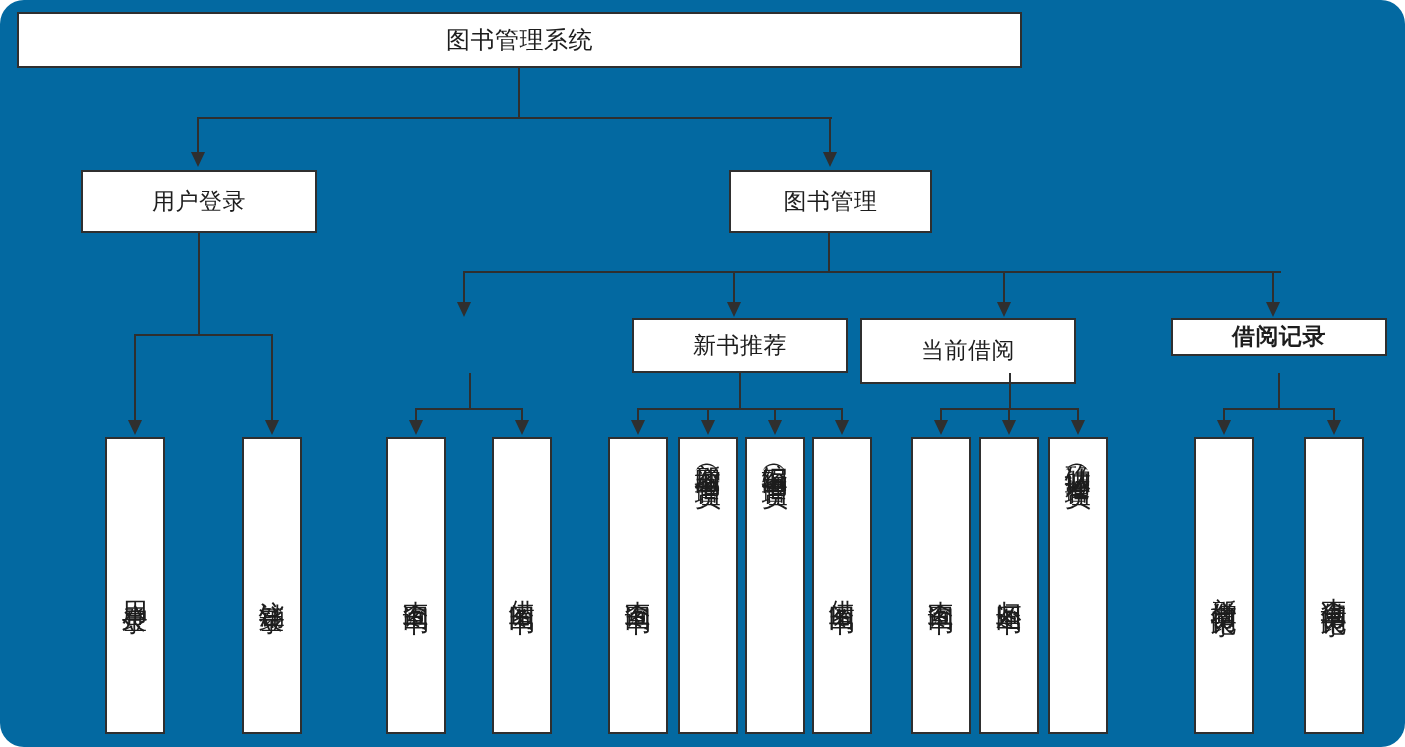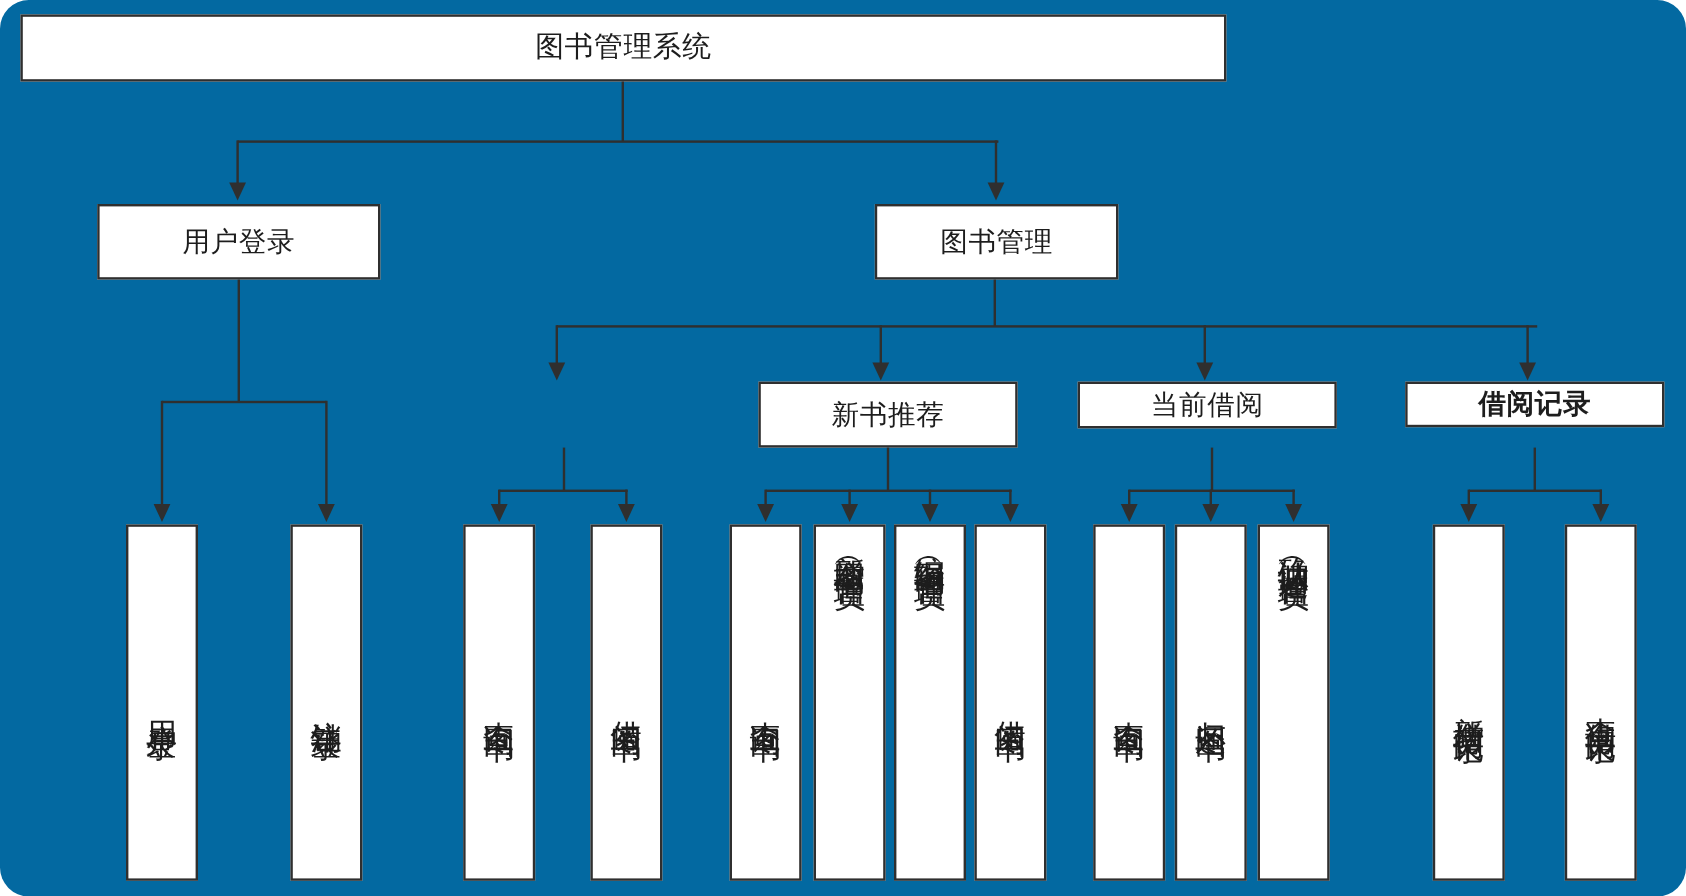--- a/index.html
+++ b/index.html
@@ -110,21 +110,21 @@
   <div class="vline" style="left:1003px;top:271px;height:32px;"></div>
   <div class="vline" style="left:1272px;top:271px;height:32px;"></div>
   <div class="arrow" style="left:457px;top:302px;"></div>
   <div class="arrow" style="left:727px;top:302px;"></div>
   <div class="arrow" style="left:997px;top:302px;"></div>
   <div class="arrow" style="left:1266px;top:302px;"></div>
 
   <div class="node horiz" style="left:632px;top:318px;width:216px;height:55px;">
     <span class="lbl">新书推荐</span>
   </div>
-  <div class="node horiz" style="left:898px;top:318px;width:216px;height:39px;">
+  <div class="node horiz" style="left:860px;top:318px;width:216px;height:66px;">
     <span class="lbl">当前借阅</span>
   </div>
   <div class="node horiz" style="left:1171px;top:318px;width:216px;height:38px;font-weight:bold;">
     <span class="lbl">借阅记录</span>
   </div>
 
   <div class="vline" style="left:469px;top:373px;height:36px;"></div>
   <div class="hline" style="left:416px;top:408px;width:107px;"></div>
   <div class="vline" style="left:415px;top:408px;height:13px;"></div>
   <div class="vline" style="left:521px;top:408px;height:13px;"></div>

